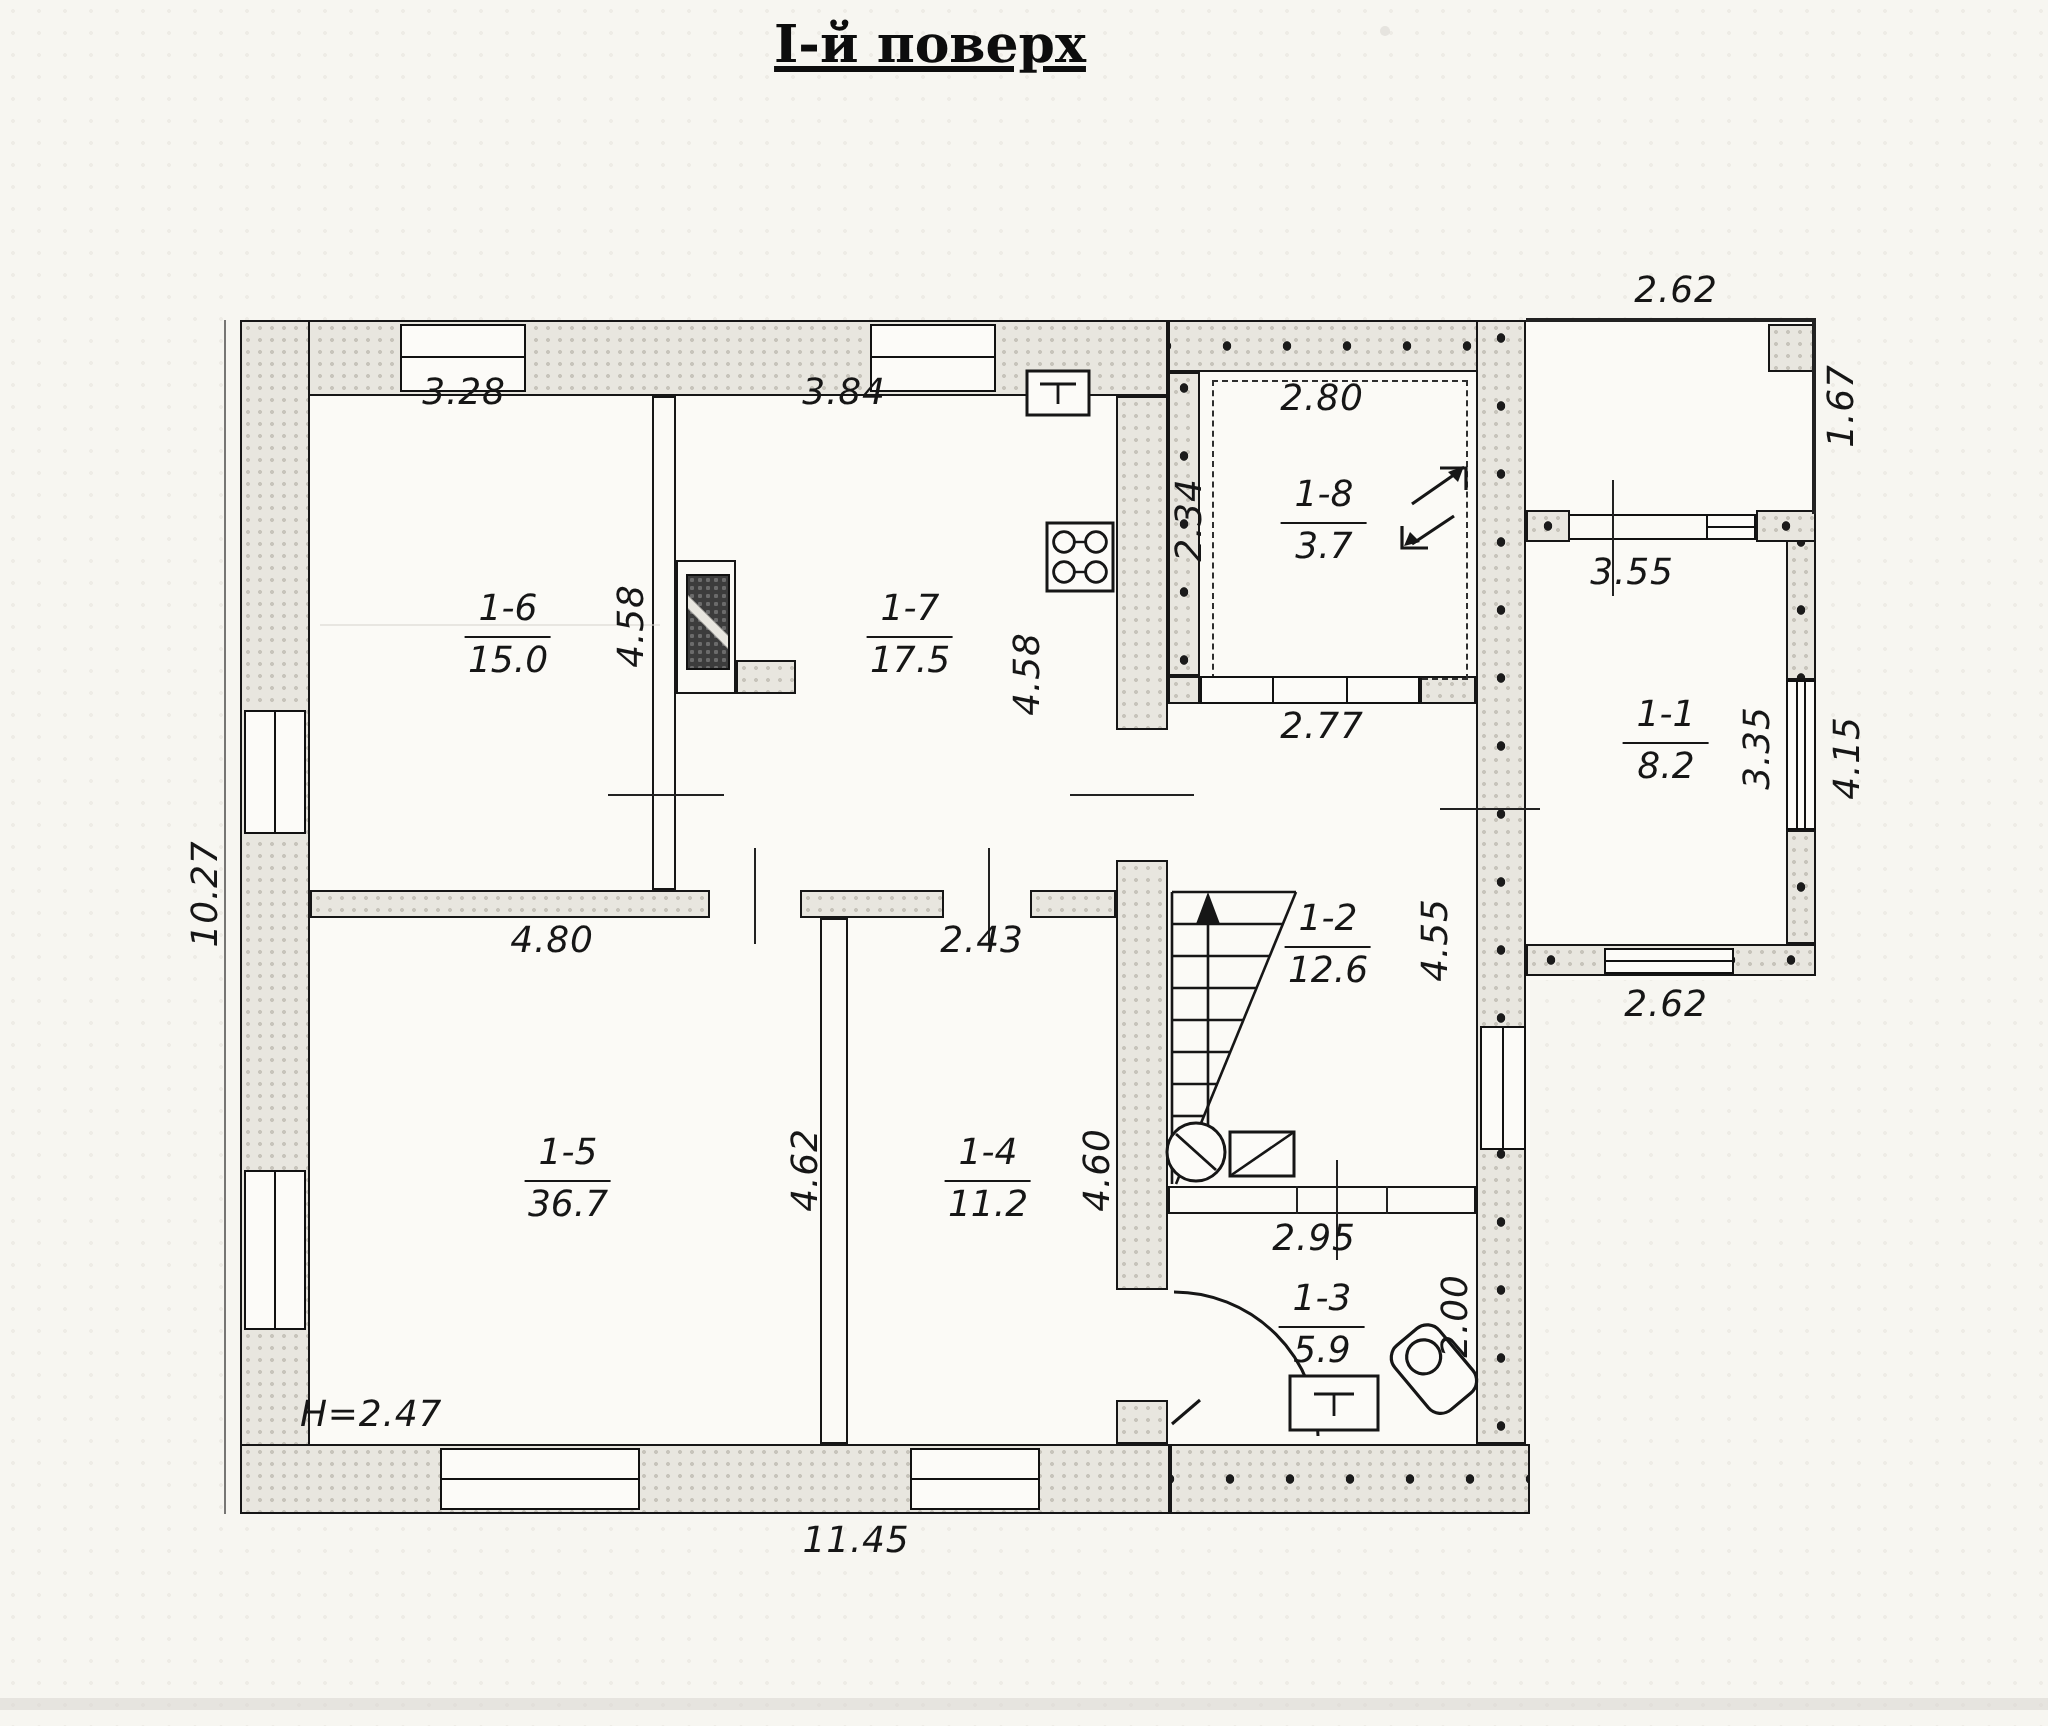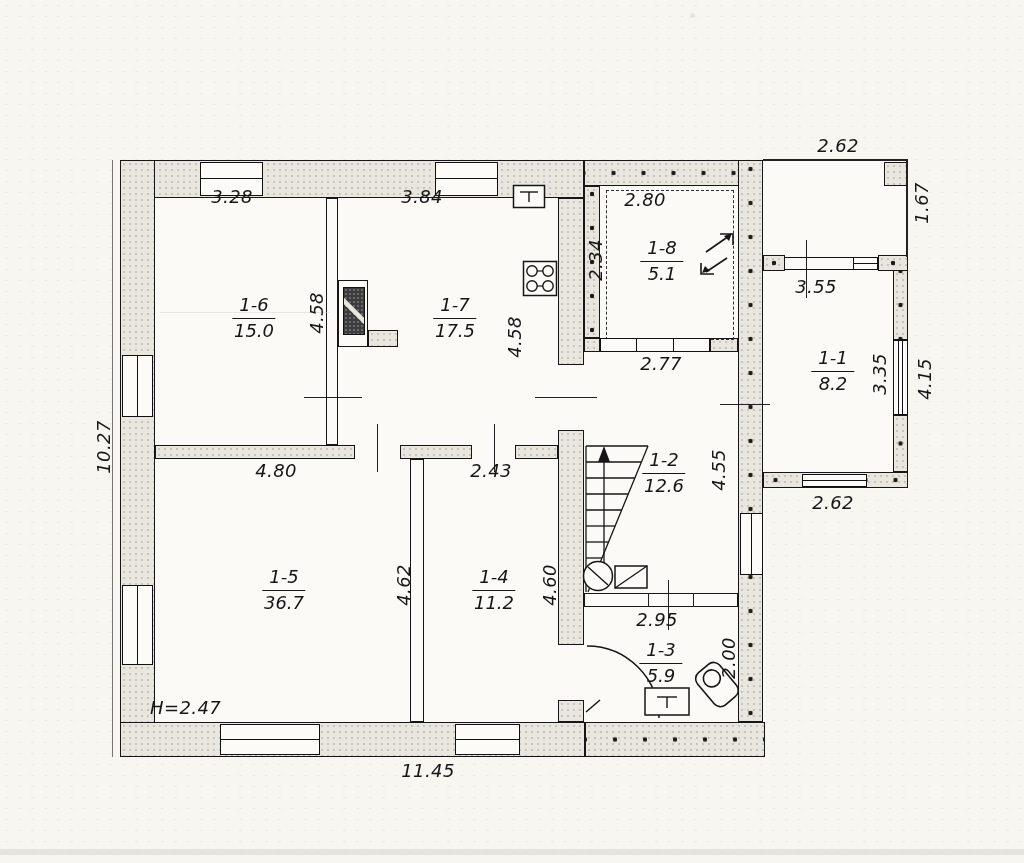--- a/index.html
+++ b/index.html
@@ -47,20 +47,21 @@
       background-image:linear-gradient(45deg,transparent 44%,#e8e6df 46%,#e8e6df 54%,transparent 56%),
                        radial-gradient(#6b6b6b 1px,transparent 1.2px);
       background-size:100% 100%,4px 4px;border:1px solid #111;}
   .artifact{position:absolute;background:#d9d6cf;opacity:.55;z-index:1;}
 </style>
 </head>
 <body>
 
 <div class="page">
 
+  <div class="title">І-й поверх</div>
   <div class="artifact" style="left:690px;top:13px;width:5px;height:5px;border-radius:50%;"></div>
   <div class="artifact" style="left:0;top:849px;width:1024px;height:6px;"></div>
   <div class="artifact" style="left:160px;top:312px;width:170px;height:1px;"></div>
 
   <div class="floor" style="left:120px;top:160px;width:645px;height:597px;"></div>
   <div class="floor" style="left:763px;top:160px;width:145px;height:330px;"></div>
 
   <div class="tickline" style="left:763px;top:159px;width:145px;height:2px;"></div>
   <div class="tickline" style="left:906px;top:159px;width:2px;height:98px;"></div>
   <div class="wall" style="left:884px;top:162px;width:24px;height:24px;"></div>
@@ -191,21 +192,21 @@
 
   <svg class="fx" style="left:690px;top:655px;" width="56" height="62" viewBox="0 0 56 62">
     <g transform="rotate(-40 28 30)">
       <rect x="13" y="8" width="29" height="42" rx="8" fill="#fcfbf8" stroke="#161616" stroke-width="1.6"></rect>
       <circle cx="27.5" cy="21" r="8.5" fill="none" stroke="#161616" stroke-width="1.6"></circle>
     </g>
   </svg>
 
   <div class="dim" style="left:232px;top:186px;">3.28</div>
   <div class="dim" style="left:422px;top:186px;text-align:right;">3.84</div>
-  <div class="dim" style="left:645px;top:189px;">2.80</div>
+  <div class="dim" style="left:661px;top:189px;">2.80</div>
   <div class="dim" style="left:838px;top:135px;">2.62</div>
   <div class="dim dim--v" style="left:921px;top:203px;">1.67</div>
   <div class="dim dim--v" style="left:595px;top:260px;">2.34</div>
   <div class="dim" style="left:816px;top:276px;">3.55</div>
   <div class="dim" style="left:661px;top:353px;">2.77</div>
   <div class="dim dim--v" style="left:316px;top:313px;">4.58</div>
   <div class="dim dim--v" style="left:514px;top:337px;">4.58</div>
   <div class="dim dim--v" style="left:718px;top:470px;">4.55</div>
   <div class="dim dim--v" style="left:103px;top:447px;">10.27</div>
   <div class="dim" style="left:276px;top:460px;">4.80</div>
@@ -223,21 +224,21 @@
   <div class="room-label" style="left:254px;top:294px;">
     <span class="id">1-6</span>
     <span class="area">15.0</span>
   </div>
   <div class="room-label" style="left:455px;top:294px;text-align:center;">
     <span class="id">1-7</span>
     <span class="area">17.5</span>
   </div>
   <div class="room-label" style="left:662px;top:237px;">
     <span class="id">1-8</span>
-    <span class="area">5.1</span>
+    <span class="area">3.7</span>
   </div>
   <div class="room-label" style="left:833px;top:347px;">
     <span class="id">1-1</span>
     <span class="area">8.2</span>
   </div>
   <div class="room-label" style="left:664px;top:449px;">
     <span class="id">1-2</span>
     <span class="area">12.6</span>
   </div>
   <div class="room-label" style="left:284px;top:566px;">

